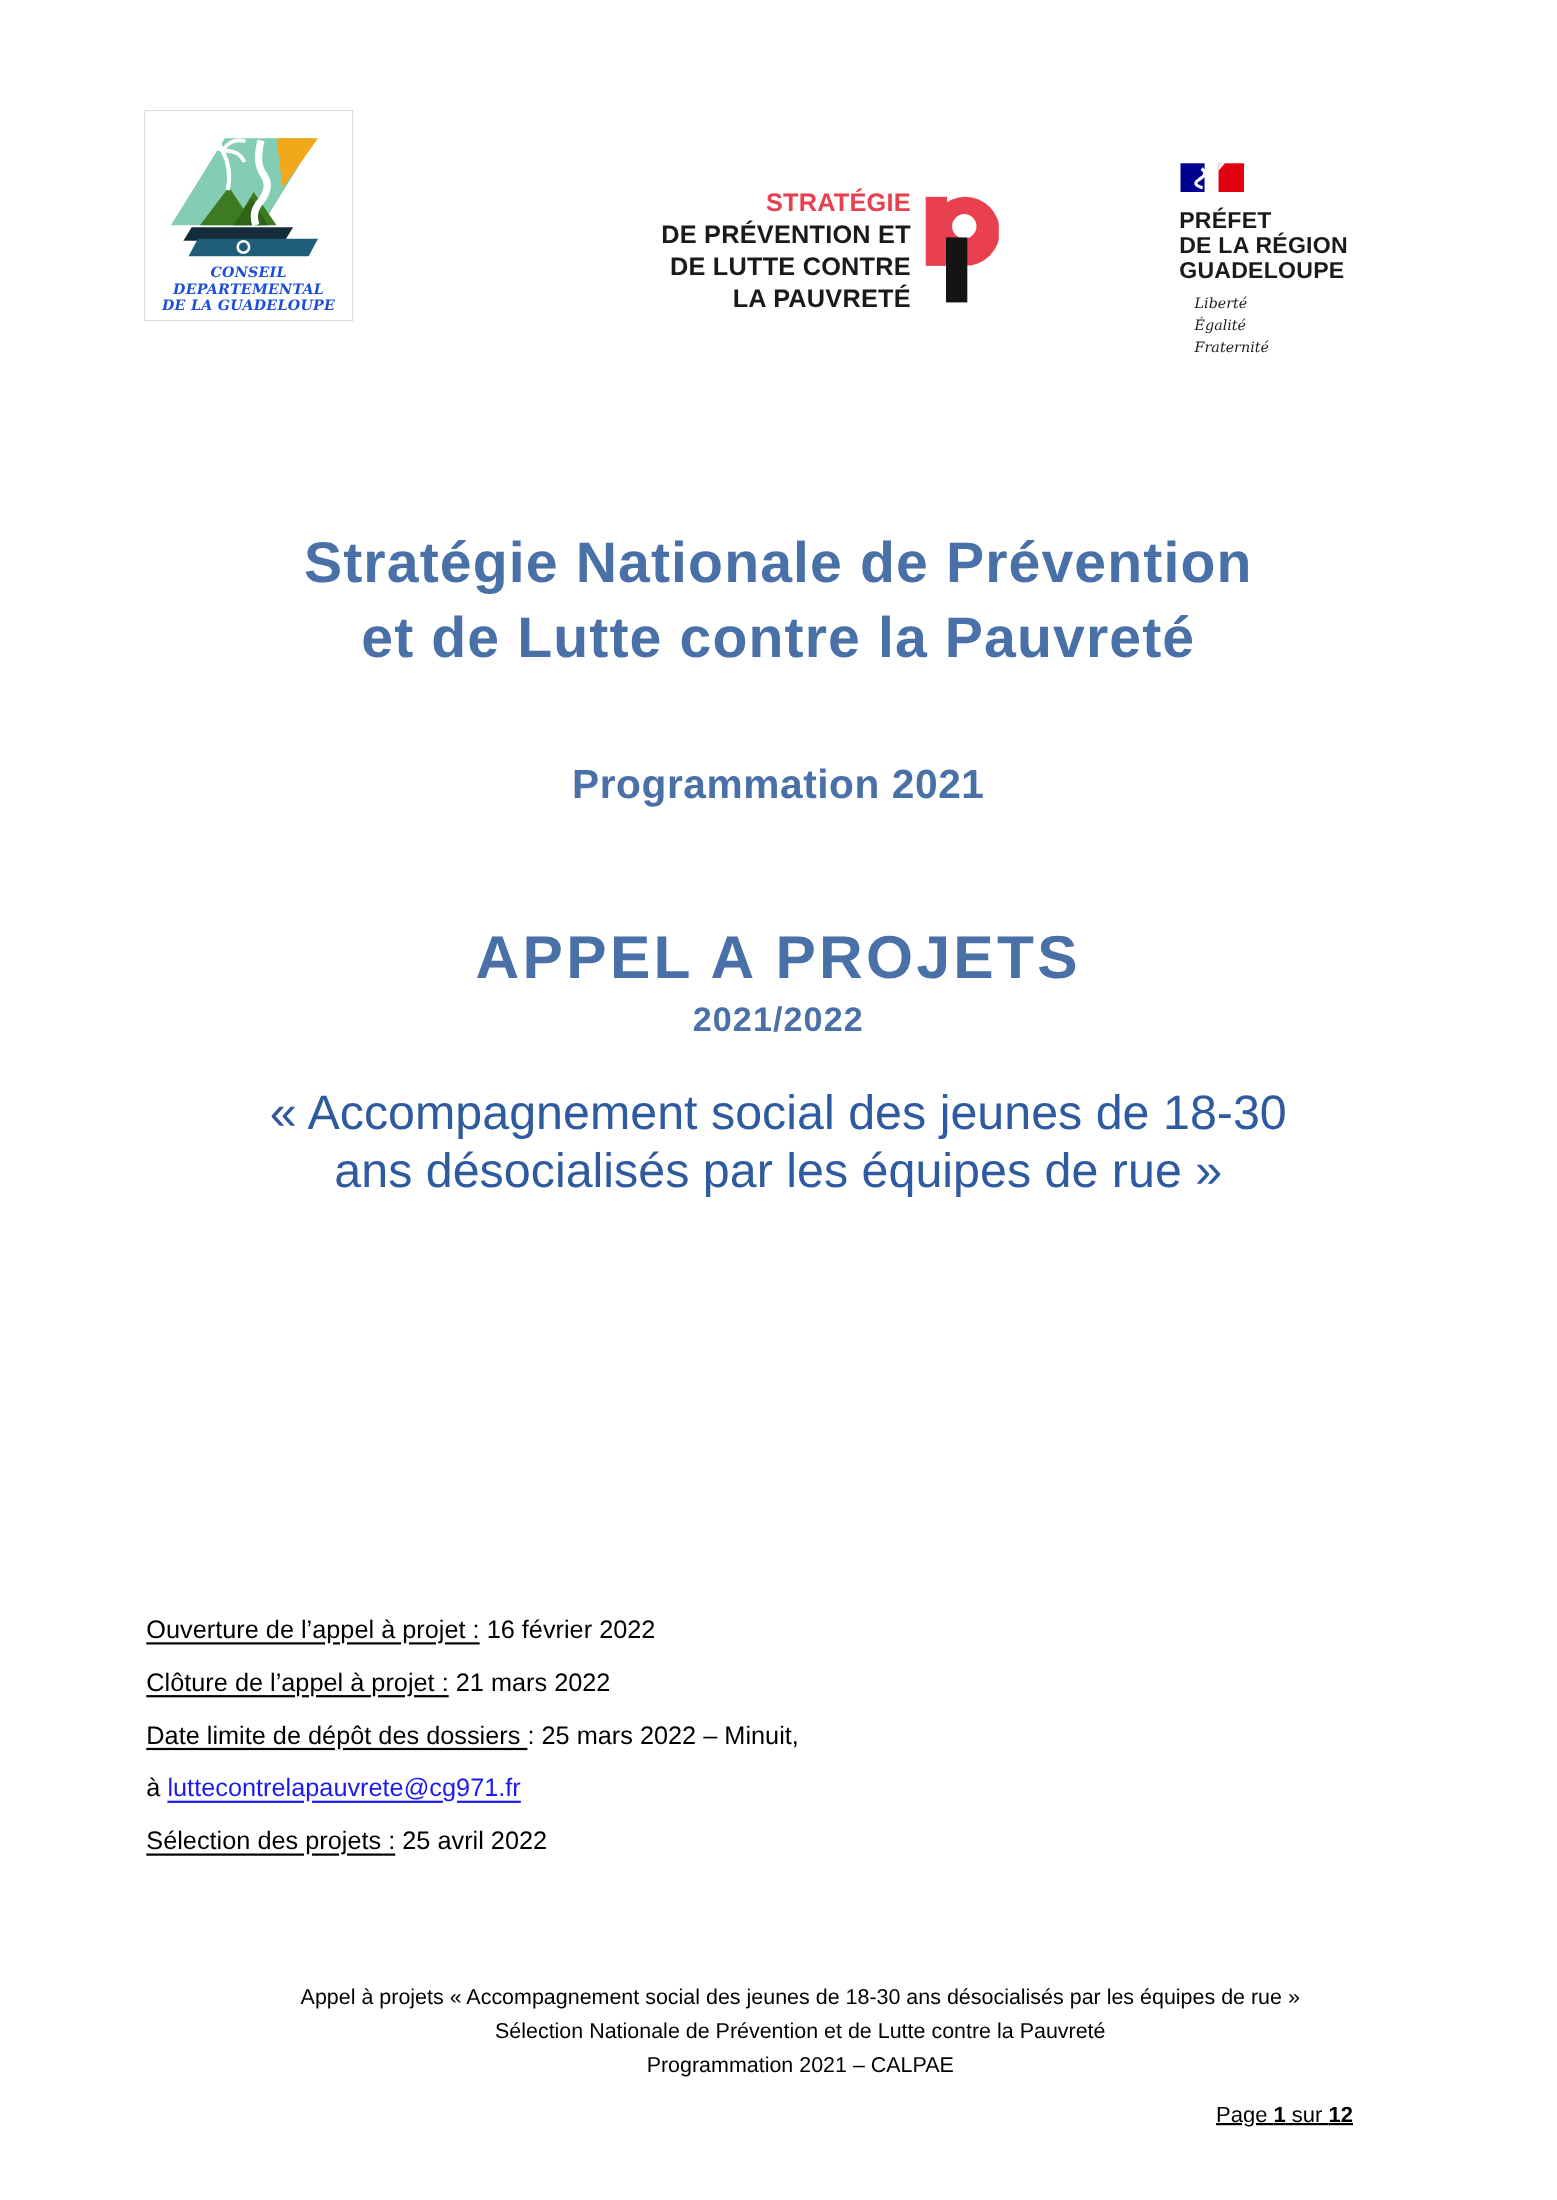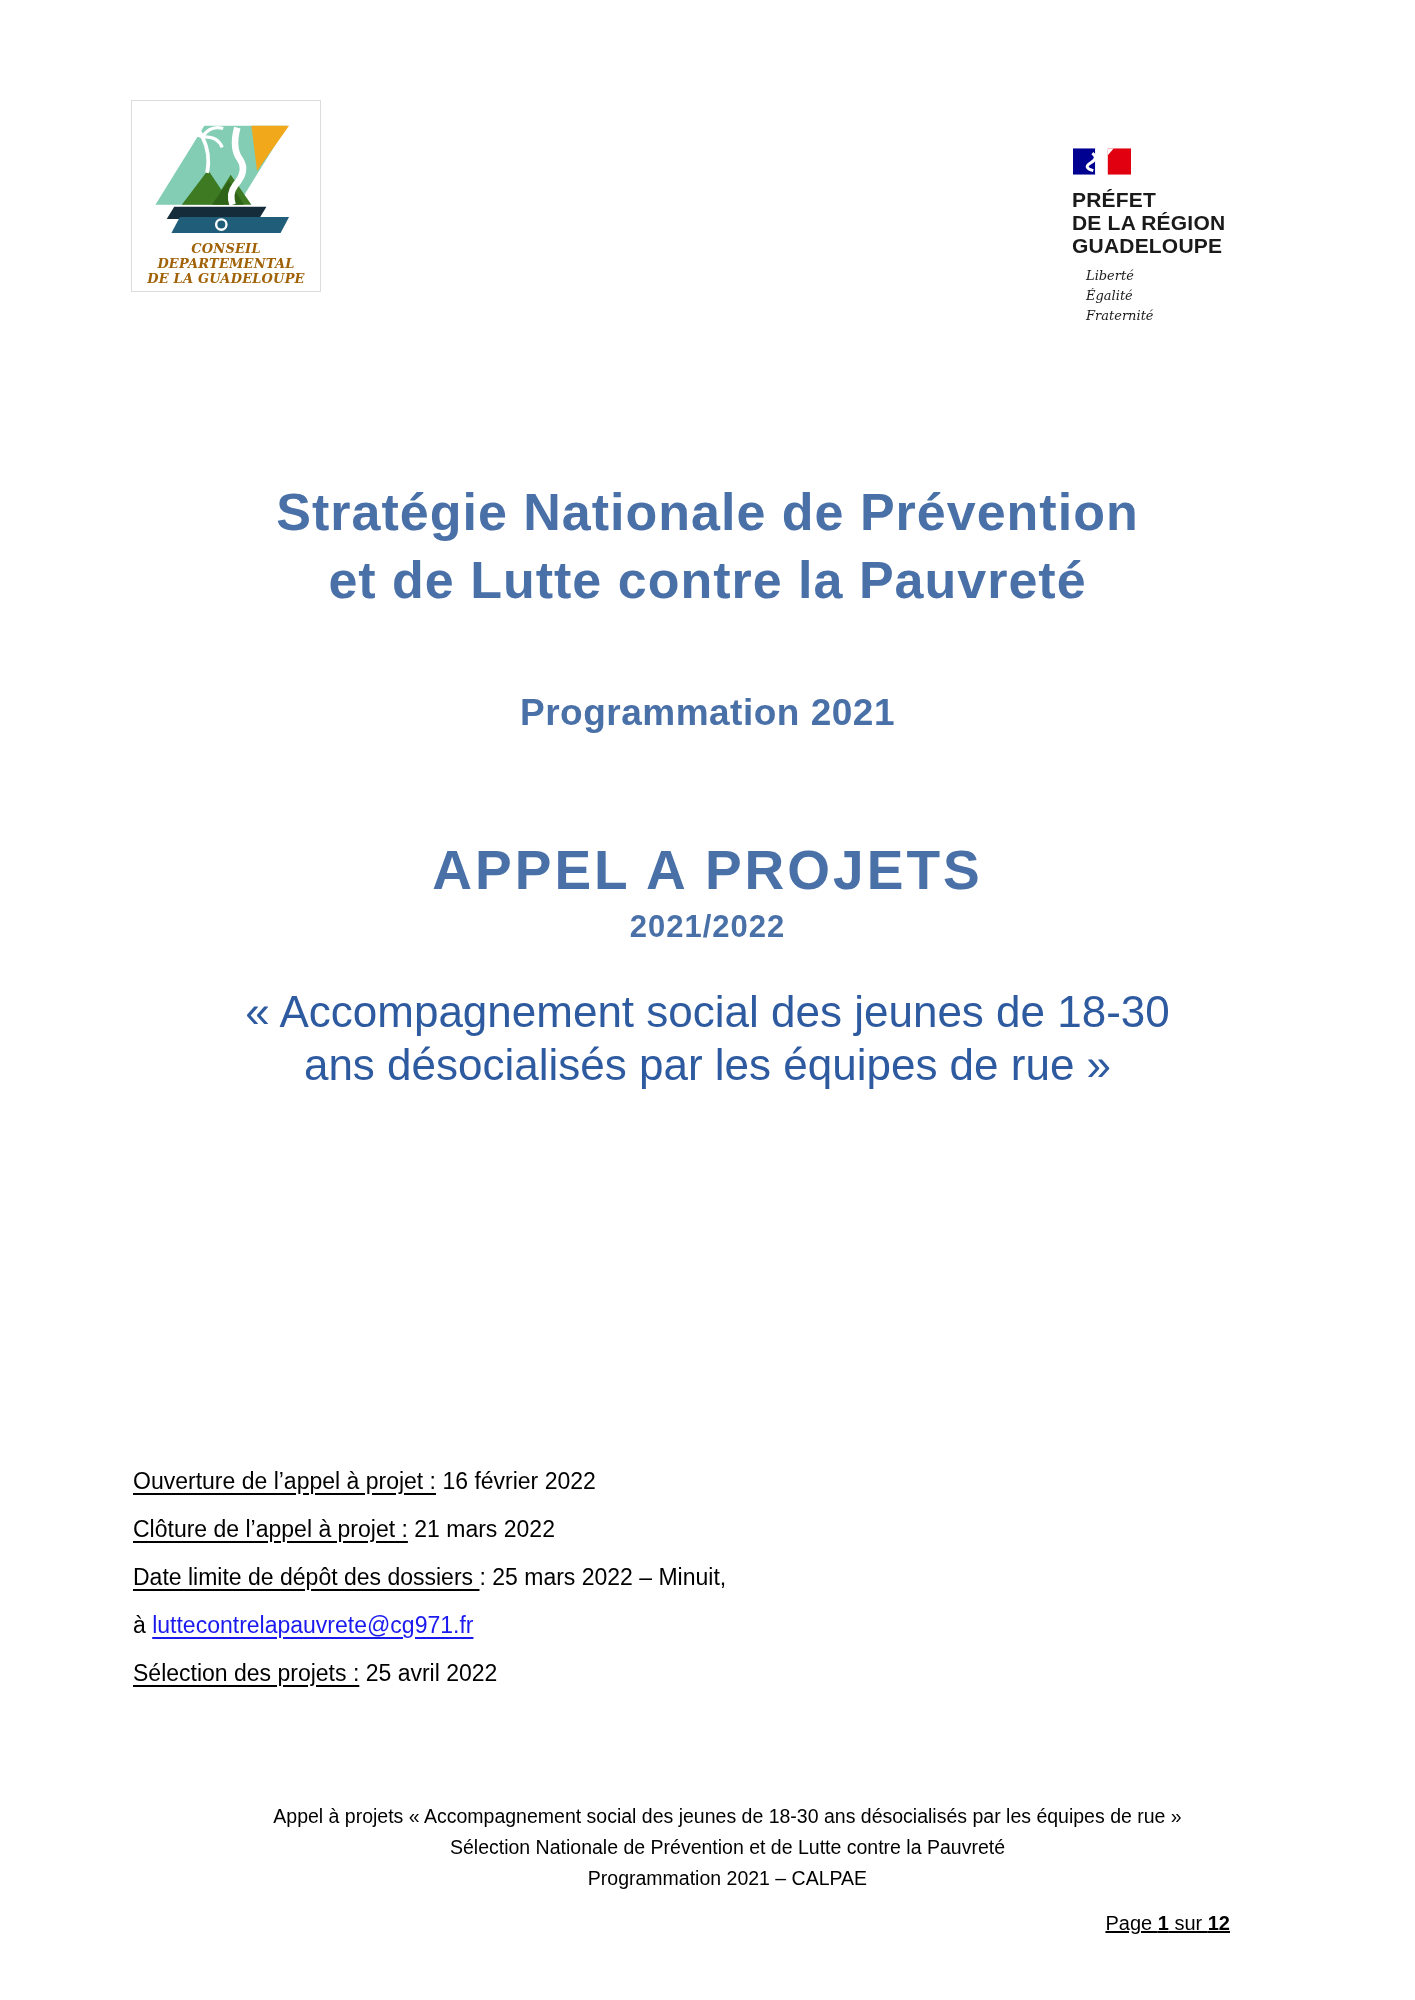--- a/index.html
+++ b/index.html
@@ -15,21 +15,21 @@
   
   .logo-conseil{
     position:absolute;left:131px;top:100px;width:190px;height:192px;
     border:1px solid #dcdcdc;box-sizing:border-box;
     display:flex;flex-direction:column;align-items:center;justify-content:flex-end;
     padding-bottom:5px;background:#fff;
   }
   .logo-conseil svg{display:block;margin-bottom:3px;}
   .conseil-caption{
     font-family:"DejaVu Serif",serif;font-style:italic;font-weight:bold;
-    font-size:13px;line-height:15px;text-align:center;color:#a16207;letter-spacing:.2px;
+    font-size:13px;line-height:15px;text-align:center;color:#1d4ed8;letter-spacing:.2px;
   }
   .conseil-caption span{display:block;}
 
   .logo-strategie{position:absolute;left:588px;top:170px;display:flex;align-items:flex-start;gap:8px;}
   .strategie-text{width:240px;text-align:right;font-weight:bold;font-size:23px;line-height:29px;color:#1a1a1a;letter-spacing:.2px;}
   .strategie-text .red{color:var(--accent-red,#e8404e);}
   .logo-strategie svg{margin-top:3px;}
 
   .logo-prefet{position:absolute;left:1072px;top:148px;}
   .prefet-flag{margin-bottom:9px;margin-left:1px;}
@@ -94,20 +94,34 @@
       <polygon points="30,94 128,94 120,107 22,107" fill="#152c3a"></polygon>
       <polygon points="36,105 152,105 143,122 27,122" fill="#1f5d78"></polygon>
       <circle cx="80" cy="113" r="5.5" fill="none" stroke="#ffffff" stroke-width="2.5"></circle>
     </svg>
     <div class="conseil-caption">
       <span>CONSEIL DEPARTEMENTAL</span>
       <span>DE LA GUADELOUPE</span>
     </div>
   </div>
 
+  <div class="logo-strategie">
+    <div class="strategie-text">
+      <div class="red">STRATÉGIE</div>
+      <div>DE PRÉVENTION ET</div>
+      <div>DE LUTTE CONTRE</div>
+      <div>LA PAUVRETÉ</div>
+    </div>
+    <svg width="72" height="106" viewBox="0 0 78 110">
+      <circle cx="45" cy="38" r="34" fill="var(--accent-red,#e8404e)"></circle>
+      <rect x="6" y="4" width="21" height="68" fill="var(--accent-red,#e8404e)"></rect>
+      <circle cx="44" cy="33" r="12" fill="#ffffff"></circle>
+      <rect x="26" y="44" width="21" height="64" fill="#141414"></rect>
+    </svg>
+  </div>
 
   <div class="logo-prefet">
     <div class="prefet-flag">
       <svg width="58" height="27" viewBox="0 0 60 27">
         <rect x="0" y="0" width="23" height="27" fill="var(--flag-blue,#000091)"></rect>
         <rect x="23" y="0" width="13" height="27" fill="#ffffff"></rect>
         <rect x="36" y="0" width="24" height="27" fill="var(--flag-red,#e1000f)"></rect>
         <path d="M20,5 q7,5 -2,10 q-8,5 3,8" stroke="#ffffff" stroke-width="3" fill="none"></path>
         <polygon points="36,0 42,0 36,7" fill="#ffffff"></polygon>
       </svg>

